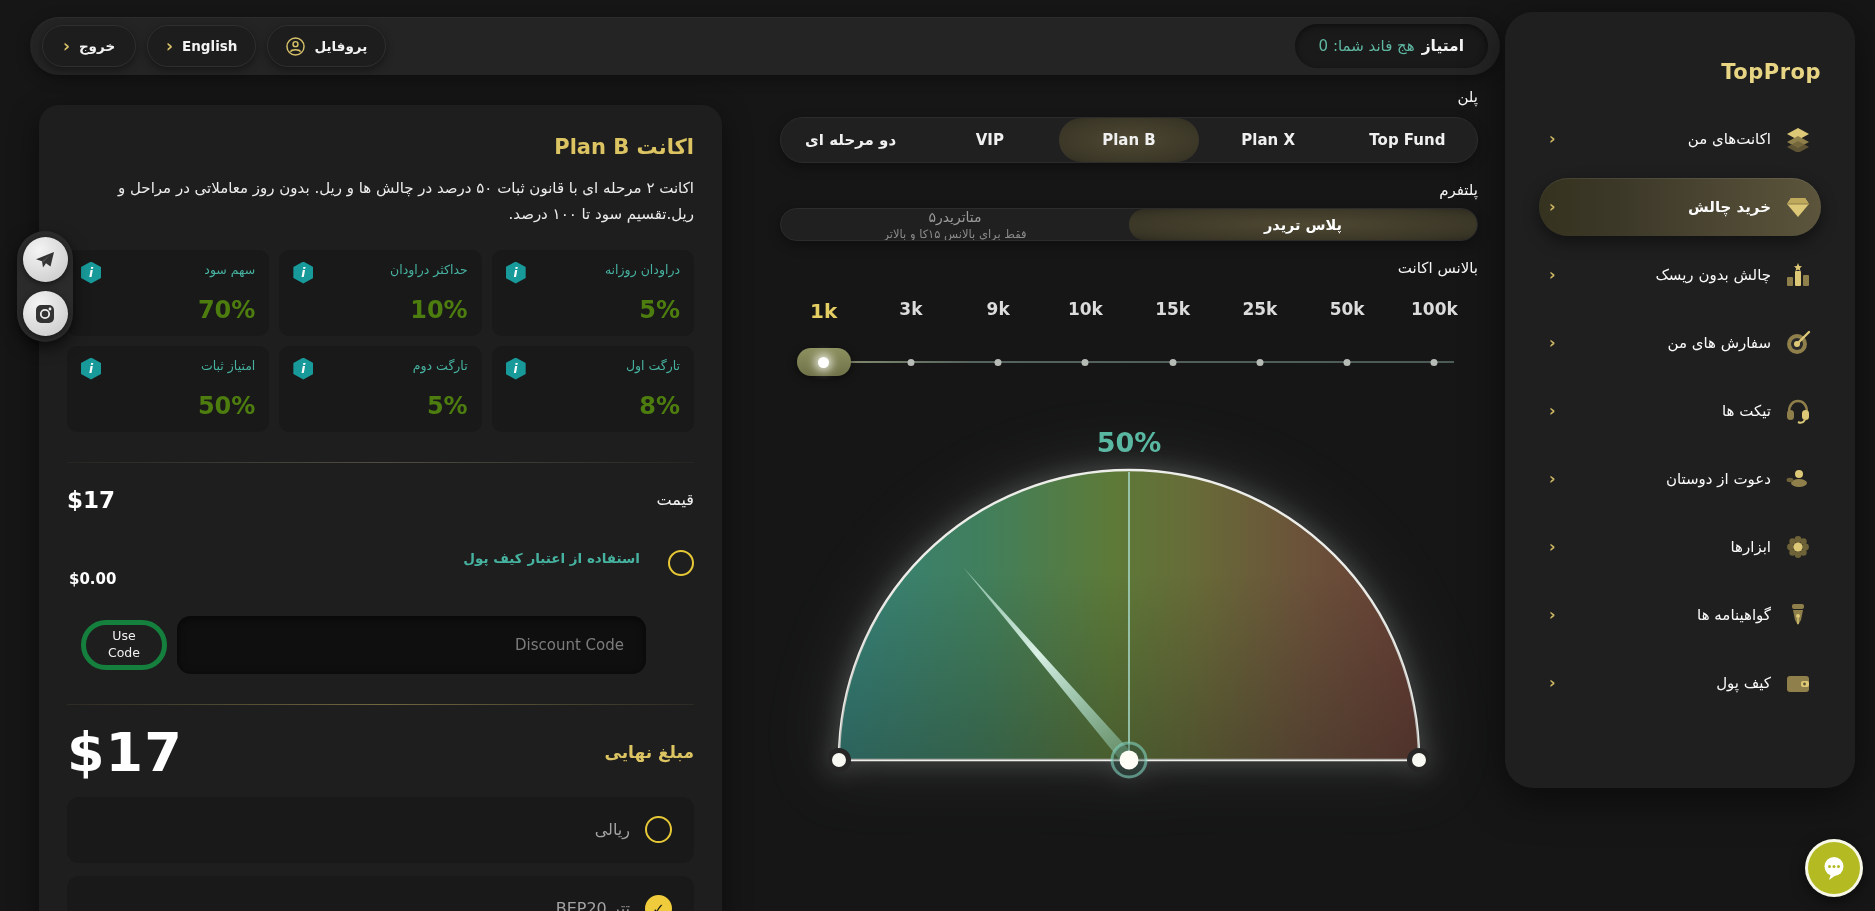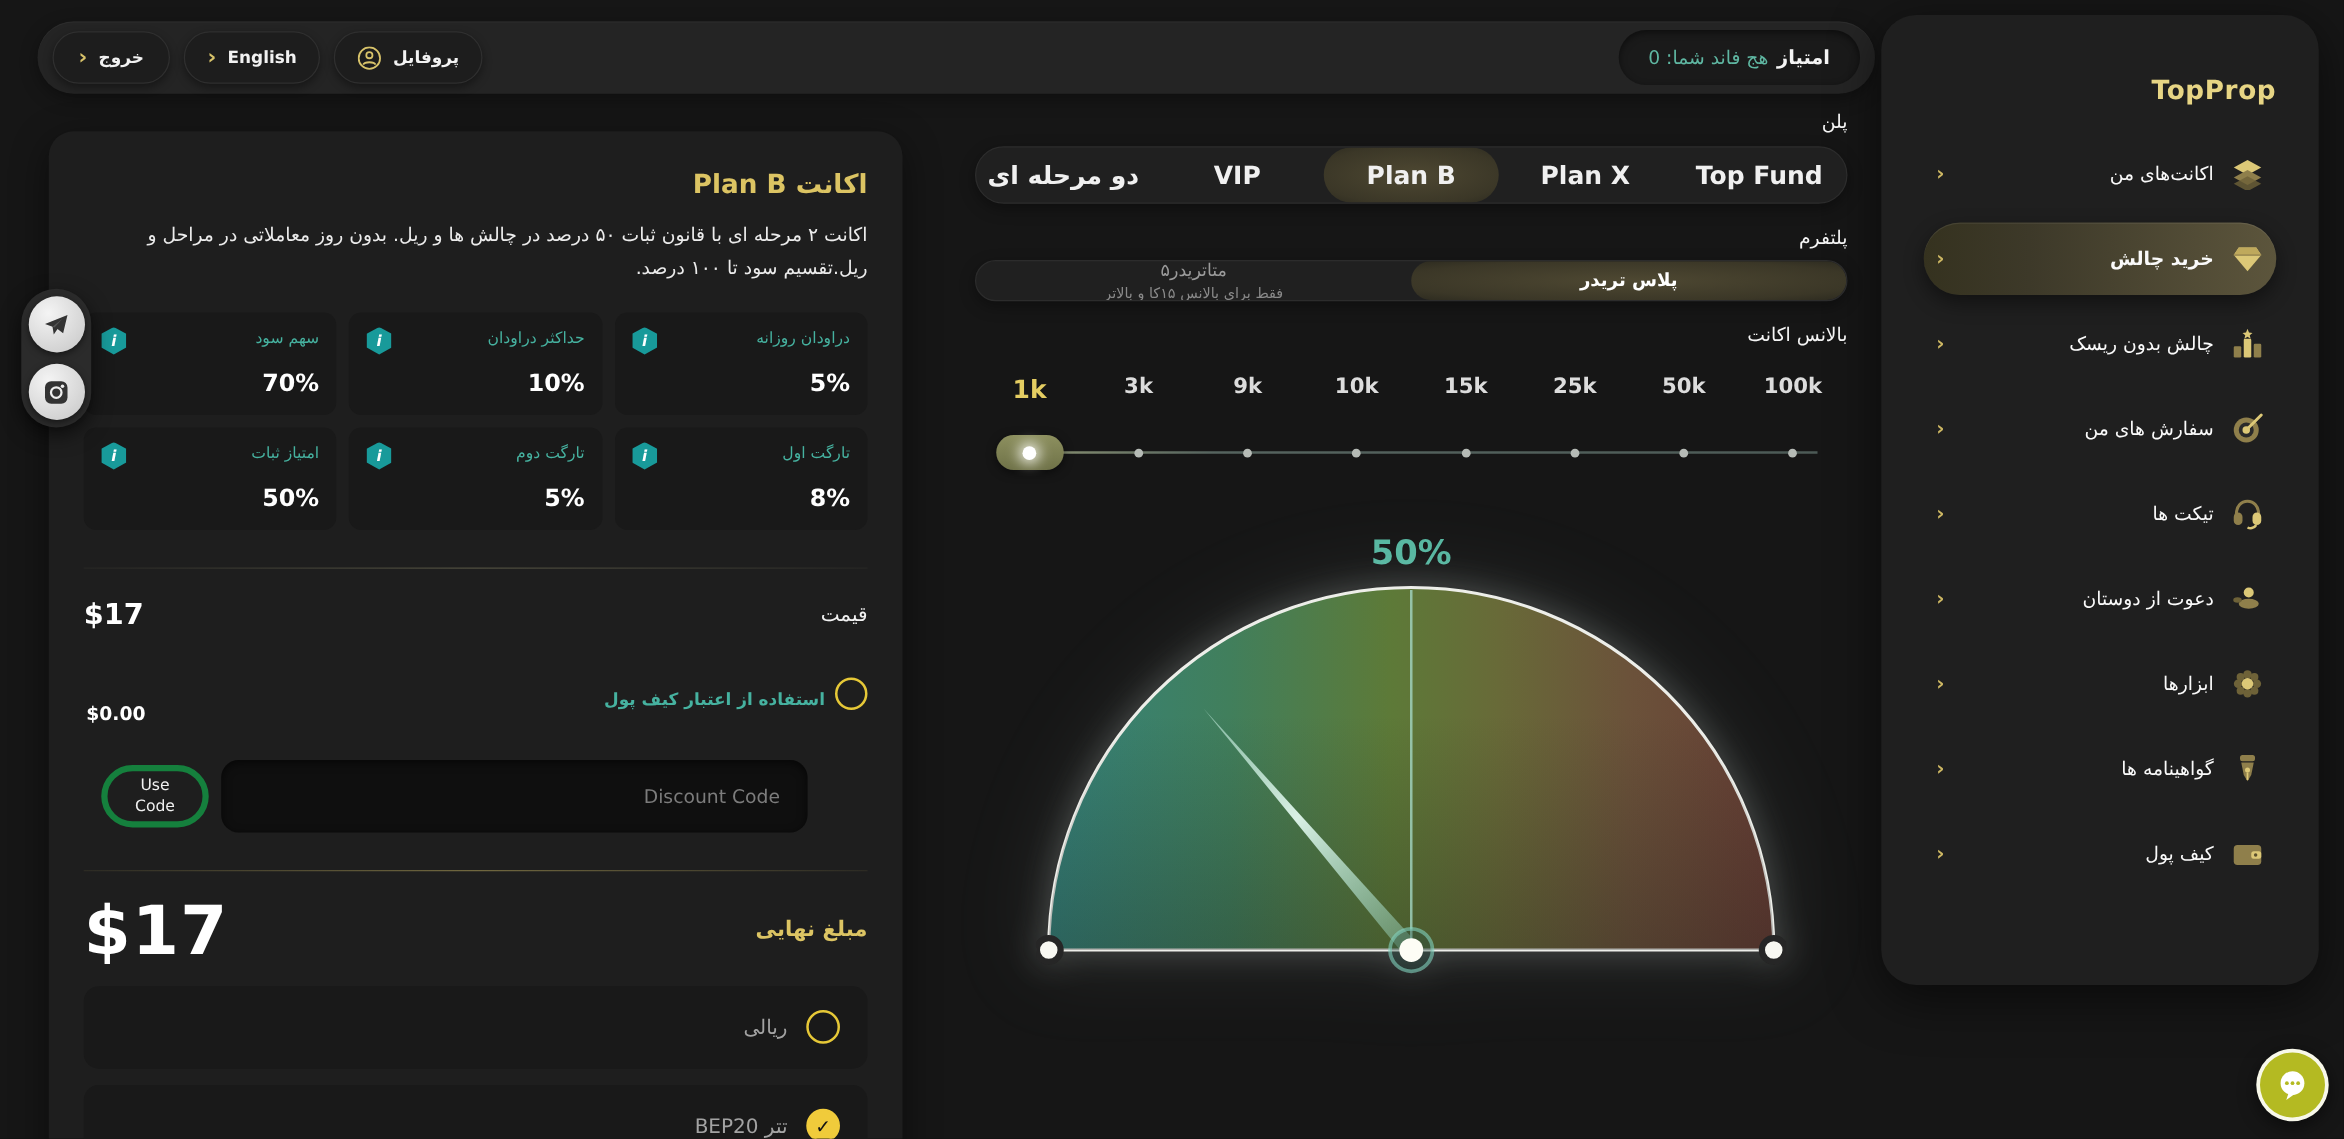--- a/index.html
+++ b/index.html
@@ -61,30 +61,30 @@
   .lp-desc { margin-top: 16px; font-size: 15px; line-height: 1.75; color: #ececec; }
   .stats { margin-top: 22px; display: grid; grid-template-columns: repeat(3, 1fr); gap: 10px; }
   .stat-card { background: #191919; border-radius: 10px; padding: 12px 14px; min-height: 82px; }
   .stat-head { display: flex; align-items: flex-start; justify-content: space-between; }
   .stat-lbl { color: #46b2a0; font-size: 12.5px; }
   .info-ic {
     width: 20px; height: 22px; background: #189a9a; color: #fff; font-size: 12px; font-weight: bold;
     display: flex; align-items: center; justify-content: center; font-style: italic;
     clip-path: polygon(50% 0, 100% 25%, 100% 75%, 50% 100%, 0 75%, 0 25%); cursor: pointer;
   }
-  .stat-val { margin-top: 12px; font-size: 19px; font-weight: bold; color: #ffffff; }
+  .stat-val { margin-top: 12px; font-size: 24px; font-weight: bold; color: #4d7c0f; }
   .divider { border: none; height: 1px; margin-top: 30px;
     background: linear-gradient(90deg, rgba(180,175,130,.05), rgba(195,190,140,.3), rgba(180,175,130,.05)); }
   .divider.gold { background: linear-gradient(90deg, rgba(210,190,100,.08), rgba(214,194,104,.45), rgba(210,190,100,.08)); }
   .row-between { display: flex; align-items: center; justify-content: space-between; }
   .price-row { margin-top: 24px; }
   .price-lbl { font-size: 16px; color: #f2f2f2; }
   .price-val { font-size: 23px; font-weight: bold; color: #fff; }
   .wallet-row { margin-top: 26px; padding-inline-end: 2px; }
-  .wallet-right { display: flex; align-items: flex-end; gap: 8px; }
+  .wallet-right { display: flex; align-items: flex-start; gap: 28px; }
   .circle-check { width: 26px; height: 26px; border-radius: 50%; border: 2px solid #e6c837; cursor: pointer; flex: 0 0 26px; }
   .wallet-lbl { color: #46b2a0; font-size: 13.5px; font-weight: bold; }
   .wallet-val { font-size: 15px; font-weight: bold; color: #fff; margin-inline-end: 22px; margin-top: 31px; }
   .discount-row { margin-top: 28px; display: flex; align-items: center; gap: 10px; margin-inline: 48px 14px; }
   .discount-input {
     flex: 1; height: 58px; background: #0f0f0f; border: none; border-radius: 14px;
     color: #ddd; font-size: 15px; padding: 0 22px; text-align: right; direction: rtl;
     font-family: "DejaVu Sans", sans-serif; box-shadow: inset 0 2px 8px rgba(0,0,0,.6);
   }
   .discount-input::placeholder { color: #7c7c7c; }
@@ -108,21 +108,21 @@
 
   
   .center-col { position: absolute; left: 780px; top: 88px; width: 698px; }
   .sec-label { text-align: right; font-size: 15px; color: #f5f5f5; }
   .tabs {
     direction: ltr; margin-top: 11px; height: 46px; background: #202020; border-radius: 23px;
     border: 1px solid #2c2c2c; display: flex; align-items: stretch; overflow: hidden;
     box-shadow: 0 4px 12px rgba(0,0,0,.35);
   }
   .tab { flex: 1; display: flex; align-items: center; justify-content: center;
-    font-size: 20px; font-weight: bold; color: #f0f0f0; cursor: pointer; border-radius: 23px; }
+    font-size: 15px; font-weight: bold; color: #f0f0f0; cursor: pointer; border-radius: 23px; }
   .tab.selected { background: radial-gradient(ellipse at center, #4e4832 0%, #3b3727 75%, #2d2b20 100%); }
   .platform-label { margin-top: 18px; }
   .platform {
     direction: ltr; margin-top: 9px; height: 33px; background: #202020; border-radius: 24px;
     border: 1px solid #2c2c2c; display: flex; overflow: hidden; box-shadow: 0 4px 12px rgba(0,0,0,.35);
   }
   .plat-opt { flex: 1; display: flex; flex-direction: column; align-items: center; justify-content: center; cursor: pointer; }
   .plat-name { font-size: 14px; color: #9b9b9b; }
   .plat-note { font-size: 11.5px; color: #8a8a8a; margin-top: 2px; }
   .plat-opt.selected { background: radial-gradient(ellipse at center, #4e4832 0%, #3b3727 75%, #2d2b20 100%); border-radius: 24px; }

